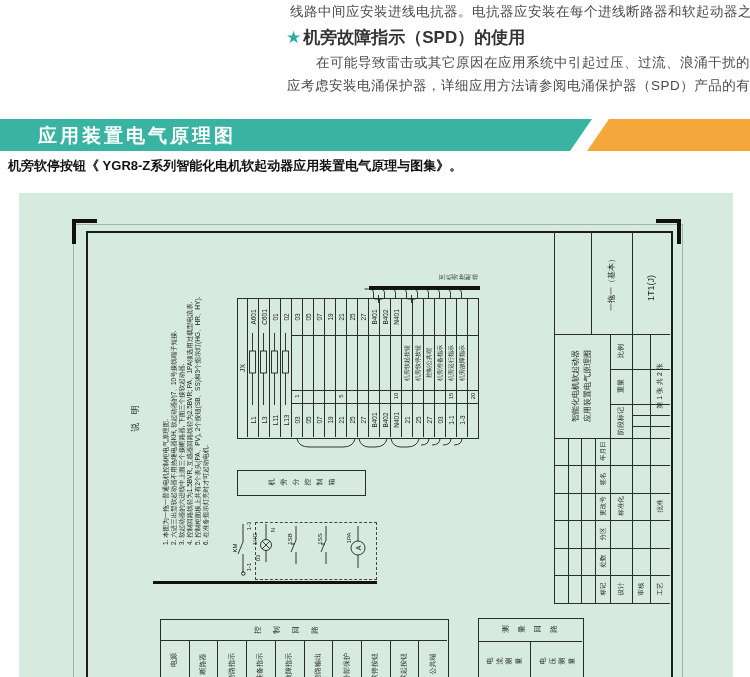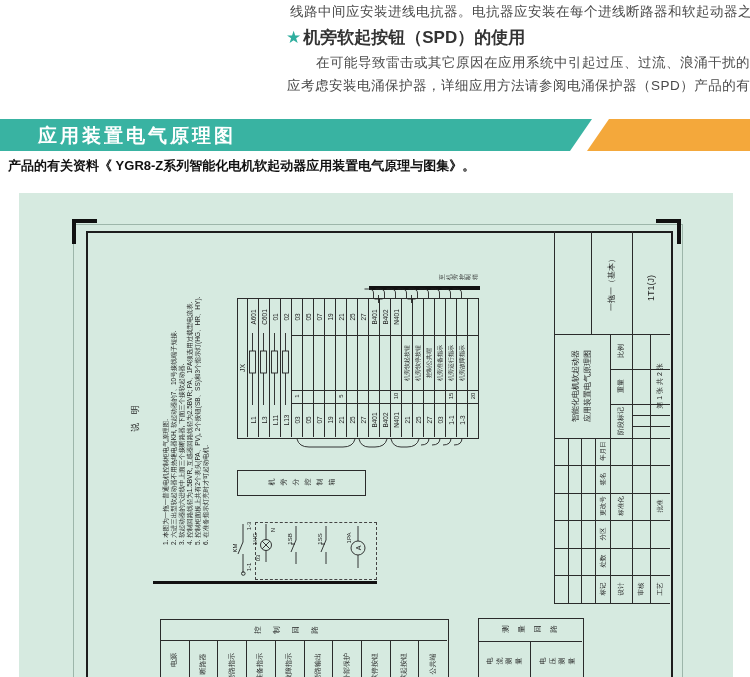--- a/index.html
+++ b/index.html
@@ -32,34 +32,34 @@
   .note{position:absolute;white-space:nowrap;color:#222;font-size:6.5px;
       transform-origin:top left;transform:rotate(-90deg);}
   #dash-box{position:absolute;border:1px dashed #444;}
   svg{position:absolute;left:0;top:0;}
 </style>
 </head>
 <body>
 
 <div>
   <div class="tline" style="left:290px;top:3px;">线路中间应安装进线电抗器。电抗器应安装在每个进线断路器和软起动器之间。</div>
-  <div id="spd-head"><span class="star">★</span><span>机旁软起按钮（SPD）的使用</span></div>
+  <div id="spd-head"><span class="star">★</span><span>机旁故障指示（SPD）的使用</span></div>
   <div class="tline" style="left:316px;top:54px;">在可能导致雷击或其它原因在应用系统中引起过压、过流、浪涌干扰的场所</div>
   <div class="tline" style="left:287px;top:77px;">应考虑安装电涌保护器，详细应用方法请参阅电涌保护器（SPD）产品的有关资料。</div>
 </div>
 
 <div id="banner">
   <div class="teal-rect" style="background: rgb(57, 179, 162);"></div>
   <div class="teal-tri"></div>
   <div class="org-tri"></div>
   <div class="org-rect" style="background: rgb(244, 168, 59);"></div>
   <div id="banner-title">应用装置电气原理图</div>
 </div>
 
-<div id="caption">产品的有关资料《 YGR8-Z系列智能化电机软起动器应用装置电气原理与图集》。</div>
+<div id="caption">机旁软停按钮《 YGR8-Z系列智能化电机软起动器应用装置电气原理与图集》。</div>
 
 <div id="panel" style="background: rgb(214, 234, 224);">
 
   <div class="abs" style="left:54px;top:31px;width:608px;height:460px;border:1px solid #9db6aa;"></div>
   <div class="thick" style="left:53px;top:26px;width:25px;height:4px;"></div>
   <div class="thick" style="left:53px;top:26px;width:4px;height:25px;"></div>
   <div class="thick" style="left:637px;top:26px;width:25px;height:4px;"></div>
   <div class="thick" style="left:658px;top:26px;width:4px;height:25px;"></div>
   <div class="abs" style="left:67px;top:38px;width:583px;height:470px;border:2px solid #1d1d1d;"></div>
 

